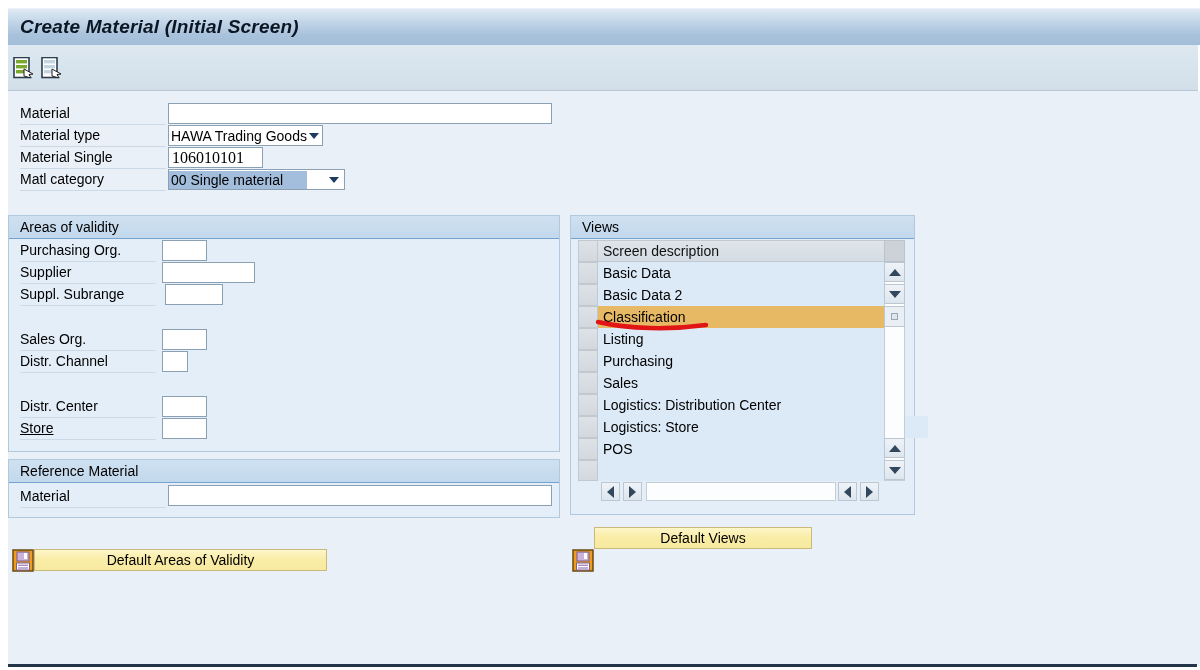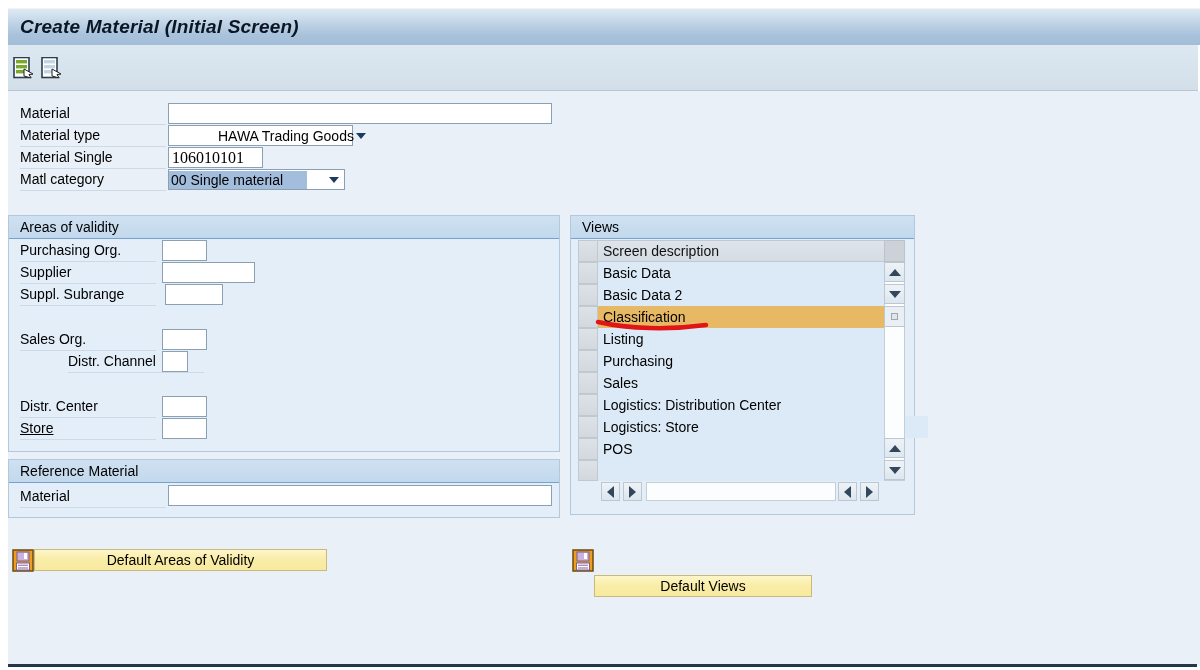--- a/index.html
+++ b/index.html
@@ -96,21 +96,21 @@
       </svg>
     </div>
   </div>
 
   <div class="content"></div>
 
   <div class="lbl" style="left:20px; top:103px; width:146px;">Material</div>
   <input class="inp" style="left: 168px; top: 103px; width: 384px;" value="">
 
   <div class="lbl" style="left:20px; top:125px; width:146px;">Material type</div>
-  <div class="combo" style="left:168px; top:125px; width:185px;padding-left:47px;">
+  <div class="combo" style="left:168px; top:125px; width:155px;">
     <span class="ctext">HAWA Trading Goods</span>
     <span class="spacer"></span>
       <span class="arrow-down"></span>
   </div>
 
   <div class="lbl" style="left:20px; top:147px; width:146px;">Material Single</div>
   <input class="inp serif" style="left: 168px; top: 147px; width: 95px;" value="106010101">
 
   <div class="lbl" style="left:20px; top:169px; width:146px;">Matl category</div>
   <div class="combo" style="left:168px; top:169px; width:177px;">
@@ -124,21 +124,21 @@
   </div>
   <div class="lbl" style="left:20px; top:240px; width:136px;">Purchasing Org.</div>
   <input class="inp" style="left: 162px; top: 240px; width: 45px;">
   <div class="lbl" style="left:20px; top:262px; width:136px;">Supplier</div>
   <input class="inp" style="left: 162px; top: 262px; width: 93px;">
   <div class="lbl" style="left:20px; top:284px; width:136px;">Suppl. Subrange</div>
   <input class="inp" style="left: 165px; top: 284px; width: 58px;">
 
   <div class="lbl" style="left:20px; top:329px; width:136px;">Sales Org.</div>
   <input class="inp" style="left: 162px; top: 329px; width: 45px;">
-  <div class="lbl" style="left:20px; top:351px; width:136px;margin-left:48px;">Distr. Channel</div>
+  <div class="lbl" style="left:20px; top:351px; width:136px;">Distr. Channel</div>
   <input class="inp" style="left: 162px; top: 351px; width: 26px;">
 
   <div class="lbl" style="left:20px; top:396px; width:136px;">Distr. Center</div>
   <input class="inp" style="left: 162px; top: 396px; width: 45px;">
   <div class="lbl" style="left:20px; top:418px; width:136px;text-decoration:underline;">Store</div>
   <input class="inp" style="left: 162px; top: 418px; width: 45px;">
 
   <div class="gbox" style="left:570px; top:215px; width:345px; height:300px;">
     <div class="ghead">Views</div>
   </div>
@@ -221,18 +221,18 @@
   </div>
 
   <svg class="saveicon" style="left:572px; top:549px;" viewBox="0 0 22 23">
     <rect x="1" y="1" width="20" height="21" fill="#ef9d1e" stroke="#6b4a10" stroke-width="1.5"></rect>
     <rect x="5" y="3" width="12" height="9" fill="#cbb2dd" stroke="#7a5f90" stroke-width="1"></rect>
     <rect x="12" y="4" width="3" height="6" fill="#ffffff"></rect>
     <rect x="4.5" y="14" width="13" height="7" fill="#ffffff" stroke="#7a5f90" stroke-width="1"></rect>
     <rect x="6" y="15.6" width="10" height="1.4" fill="#a98cc0"></rect>
     <rect x="6" y="18.3" width="10" height="1.4" fill="#a98cc0"></rect>
   </svg>
-  <div class="sapbtn" style="left:594px; top:575px; width:218px;">
+  <div class="sapbtn" style="left:594px; top:527px; width:218px;">
     <span>Default Views</span>
   </div>
 
   <div class="bottomline"></div>
 </div>
 
 </body></html>

